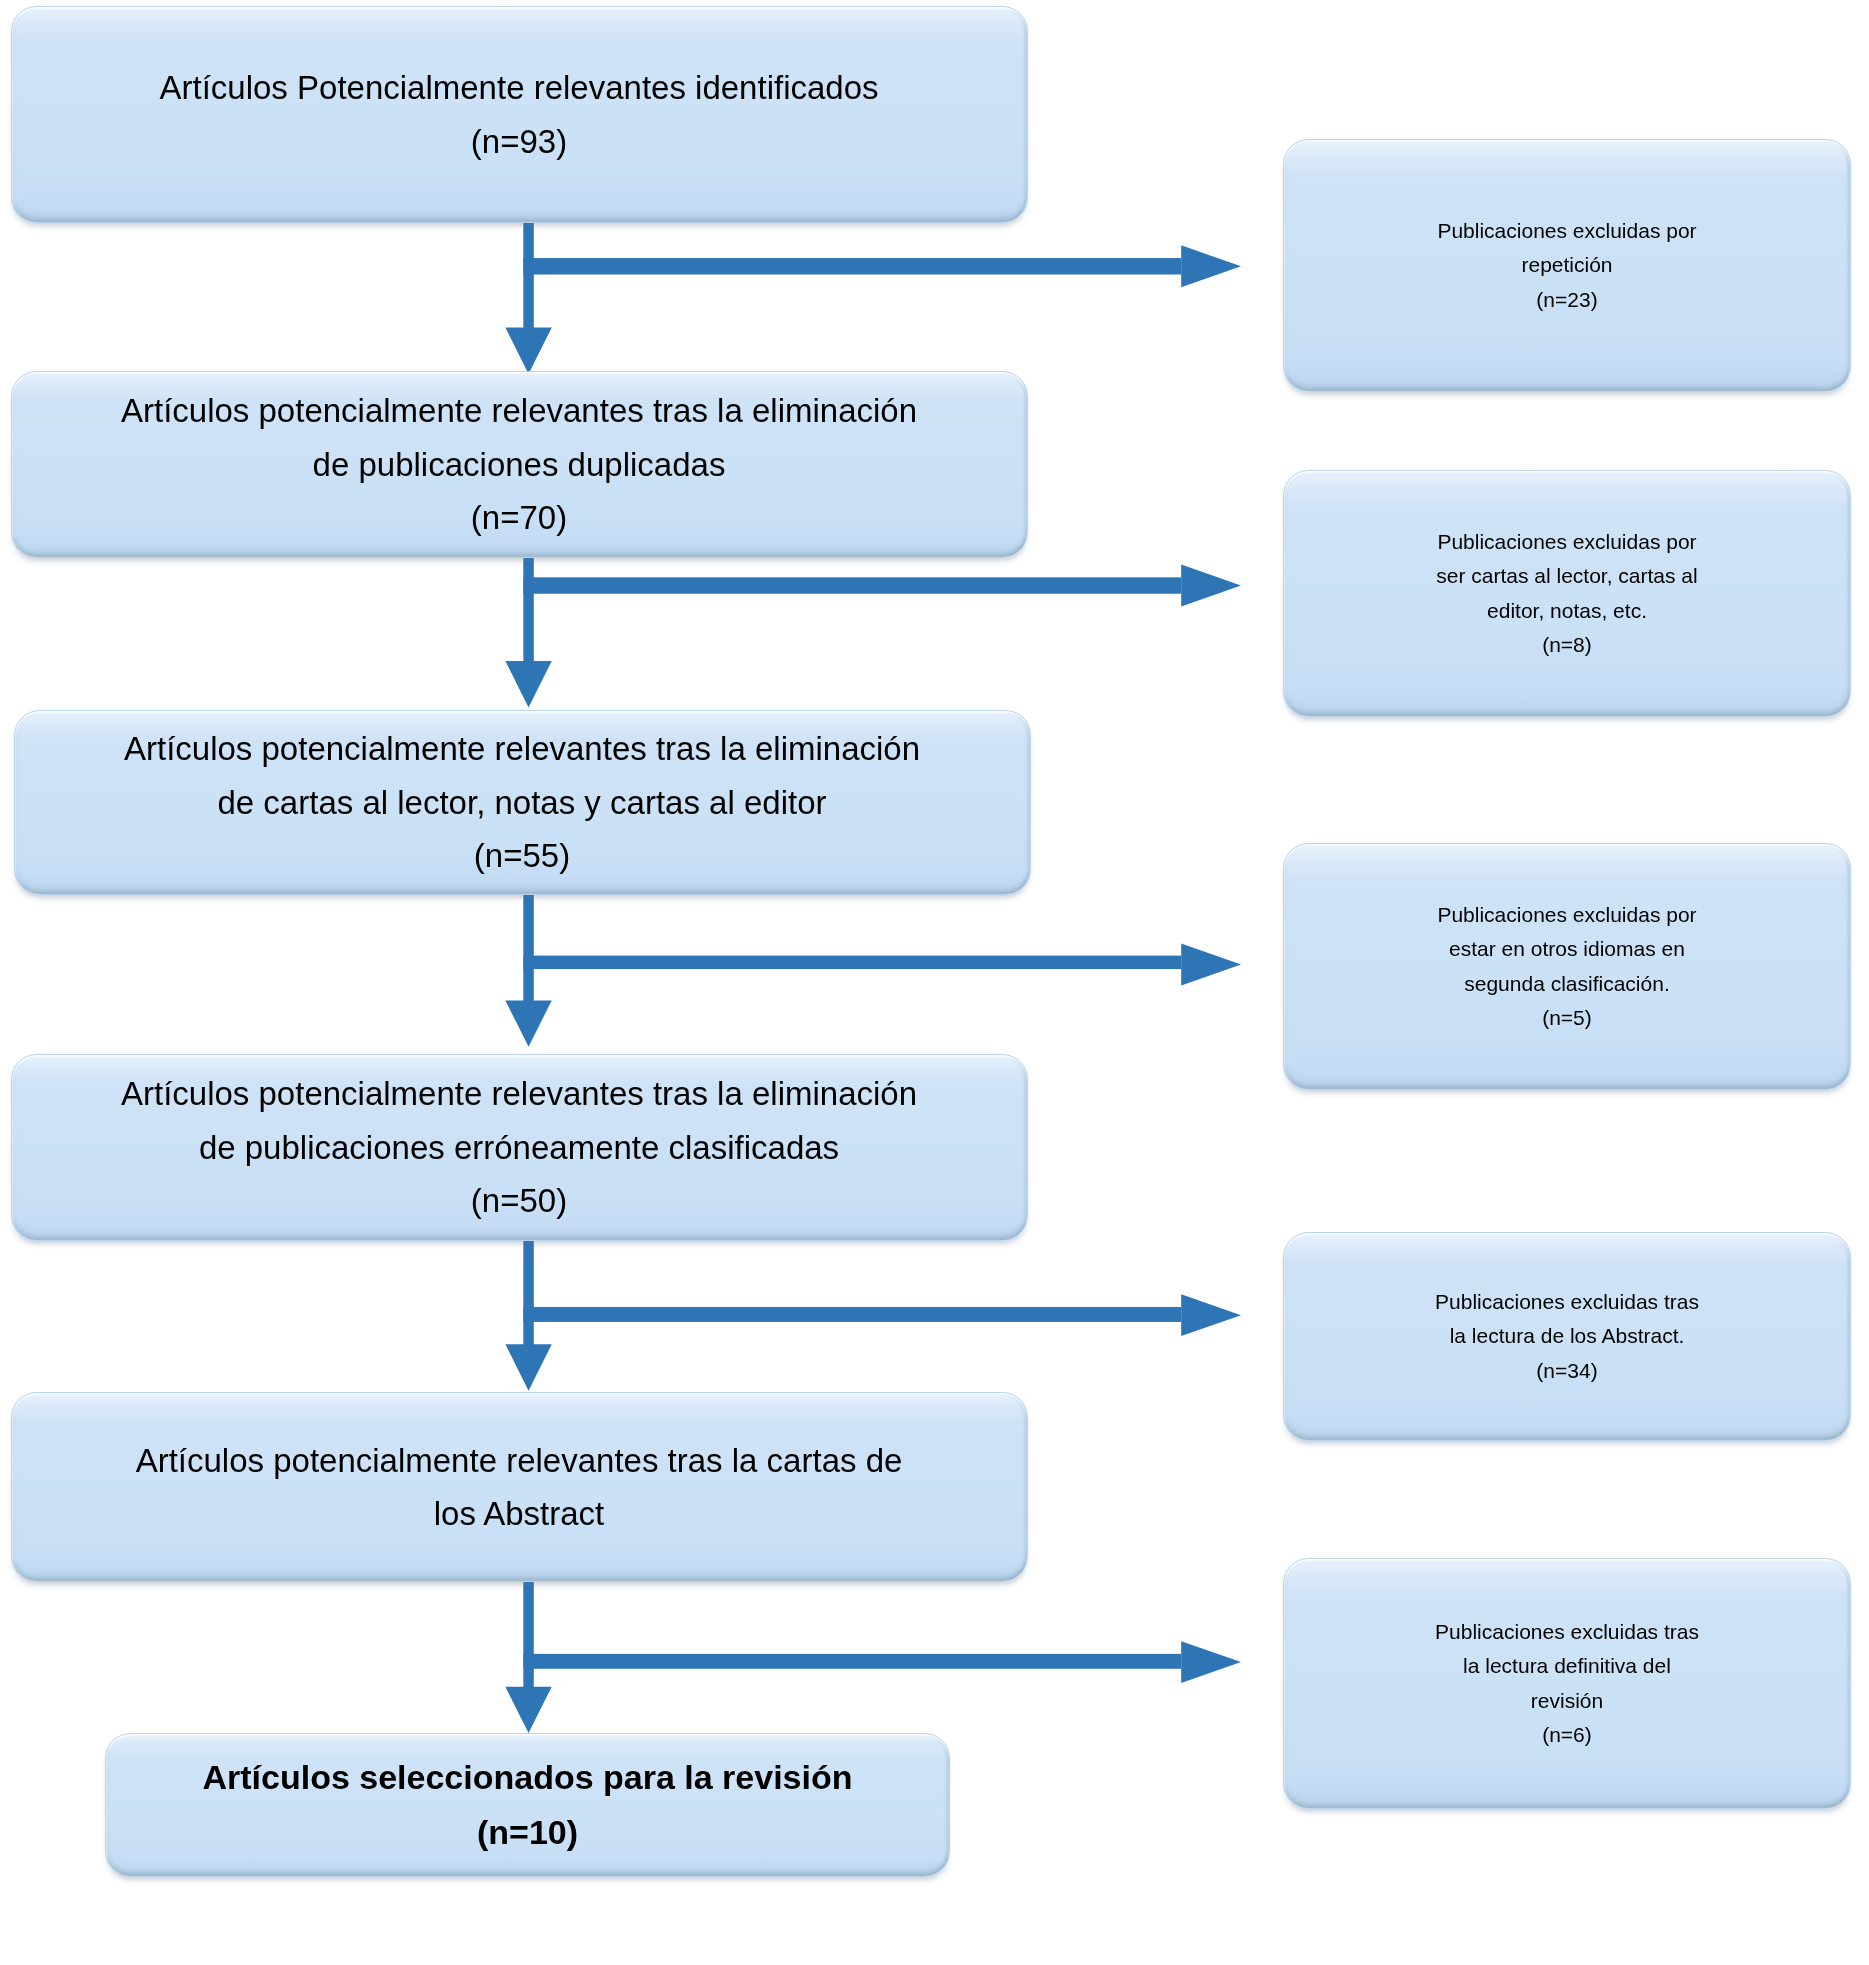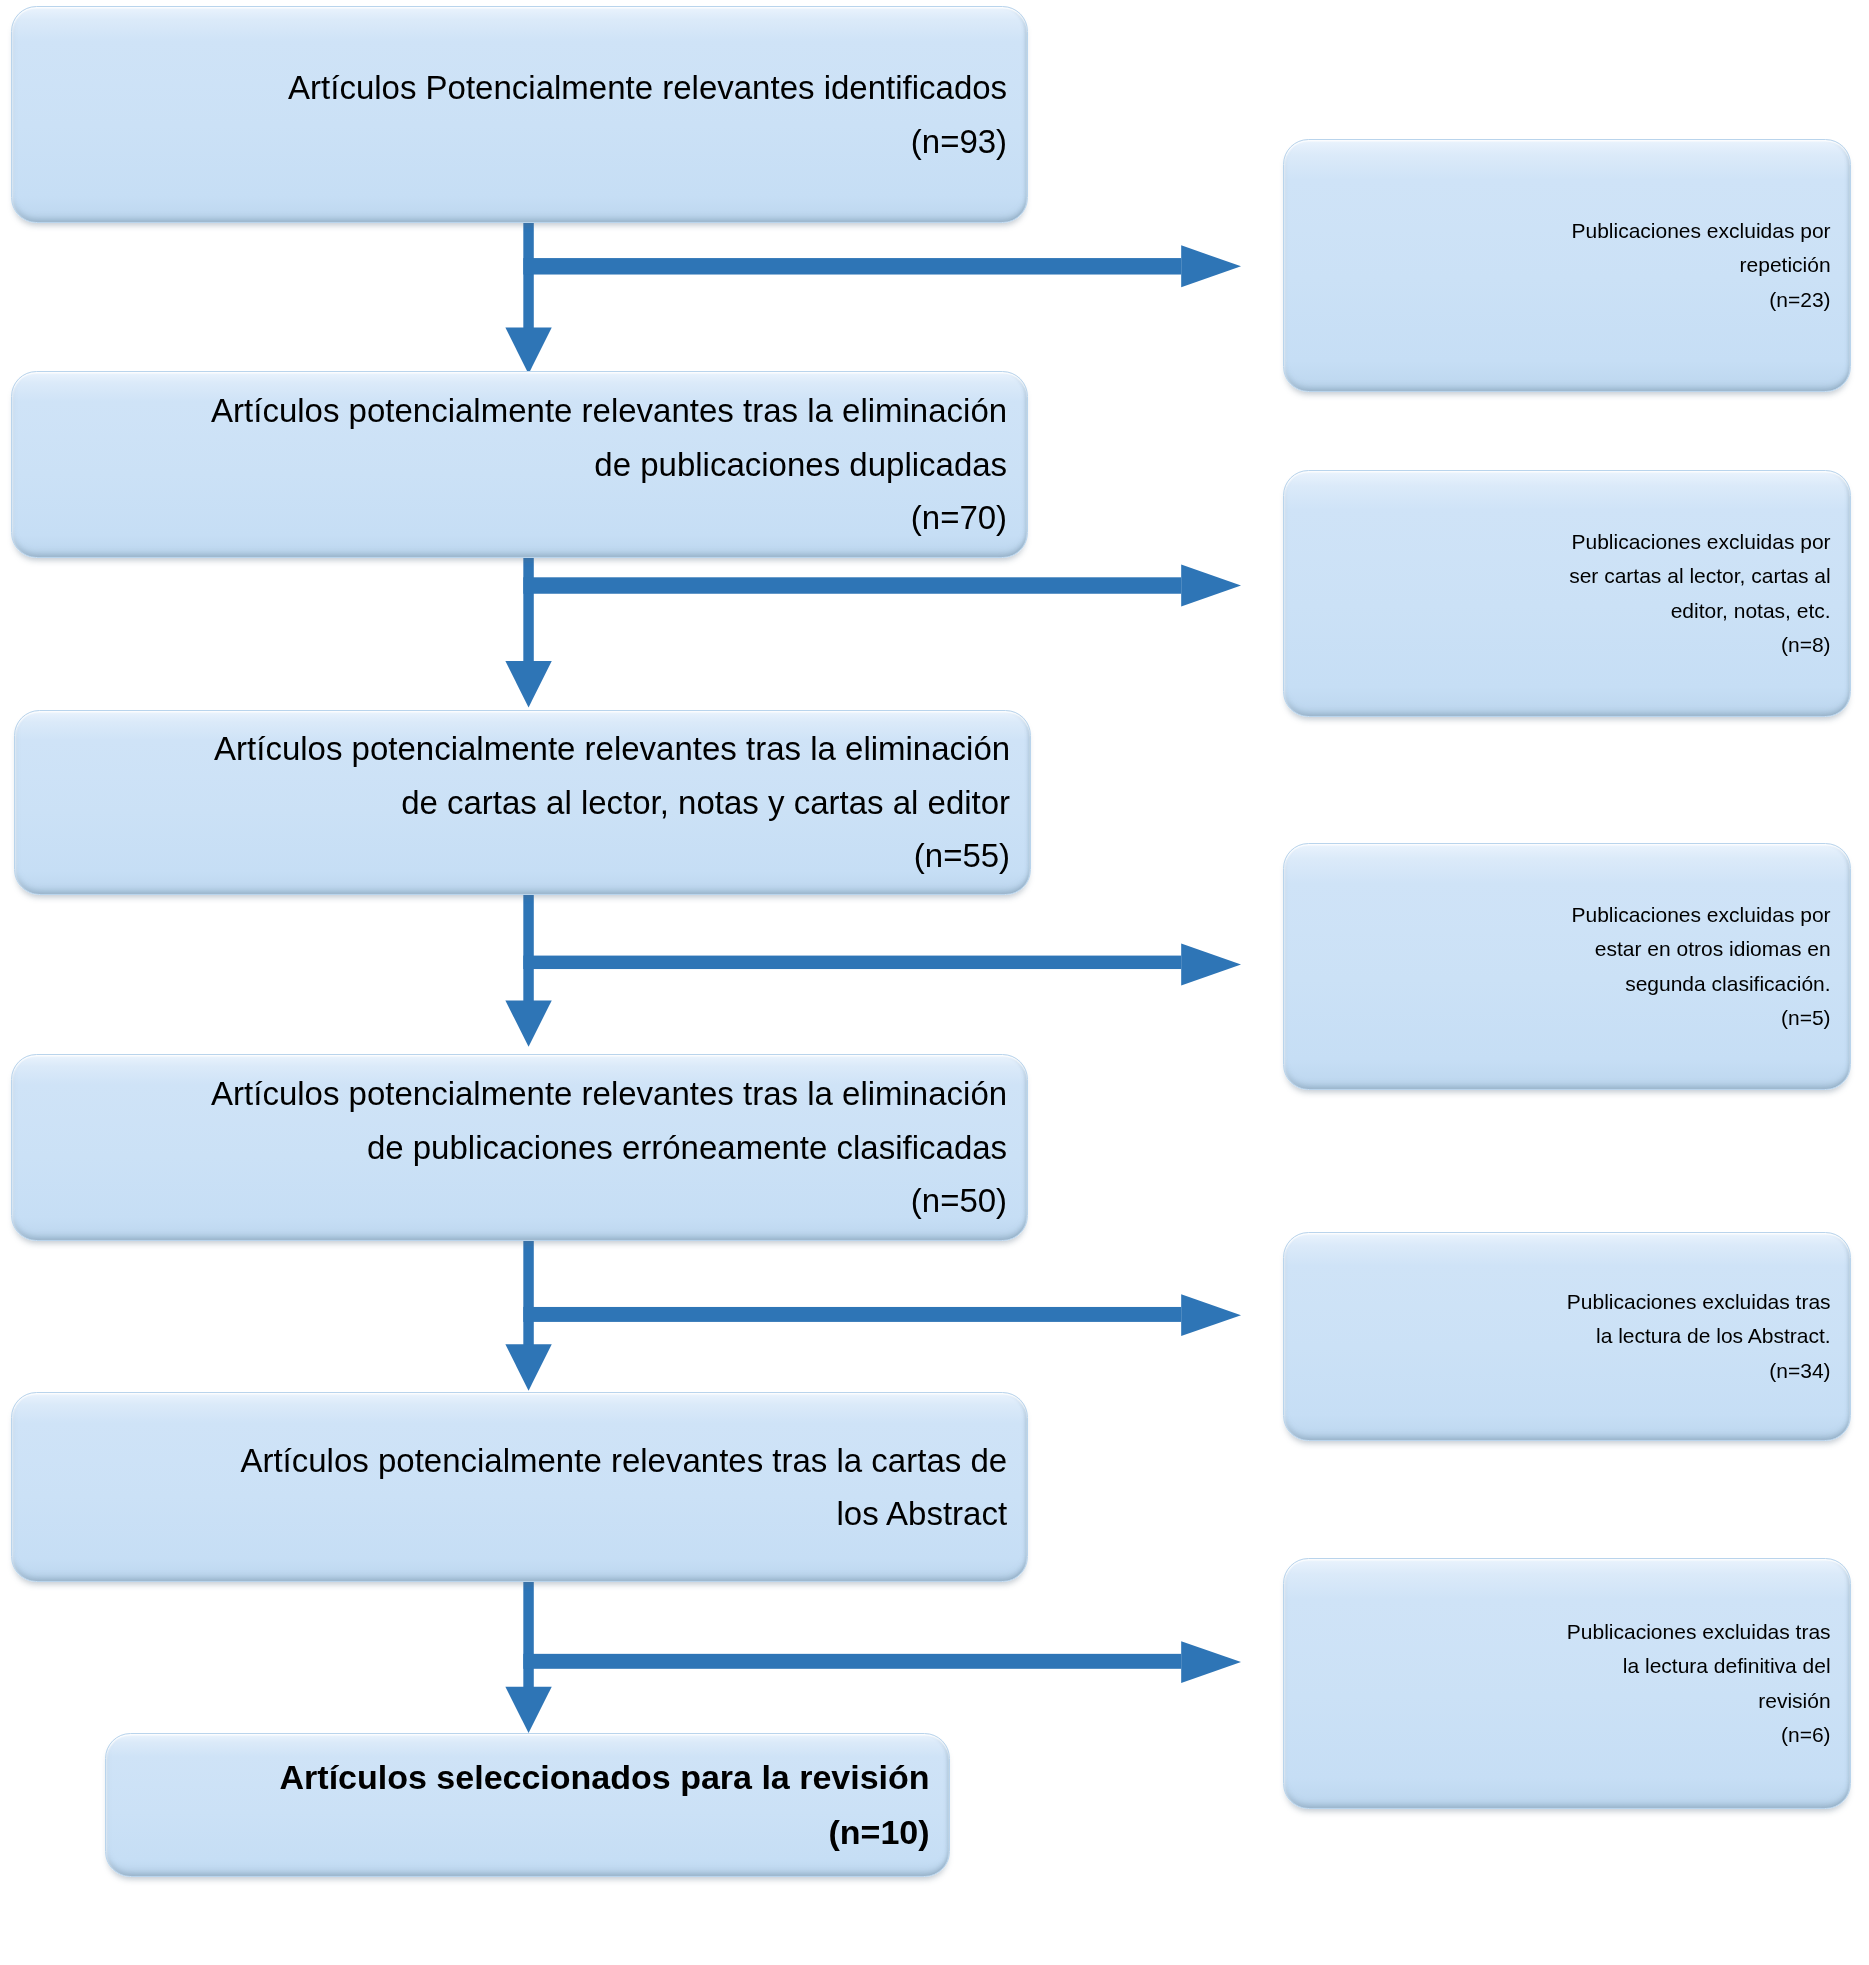--- a/index.html
+++ b/index.html
@@ -44,21 +44,20 @@
     justify-content: center;
     text-align: center;
     color: #000000;
     padding: 7.5px 19.4px;
   }
   .box .ln {
     display: block;
     width: 100%;
     line-height: 1.62;
     white-space: nowrap;
-    text-align: right;
   }
 
   .main-box { font-size: 33px; }
   .side-box { font-size: 21px; }
   .final-box { font-size: 34px; font-weight: bold; }
 
   
   .conn {
     position: absolute;
     pointer-events: none;

